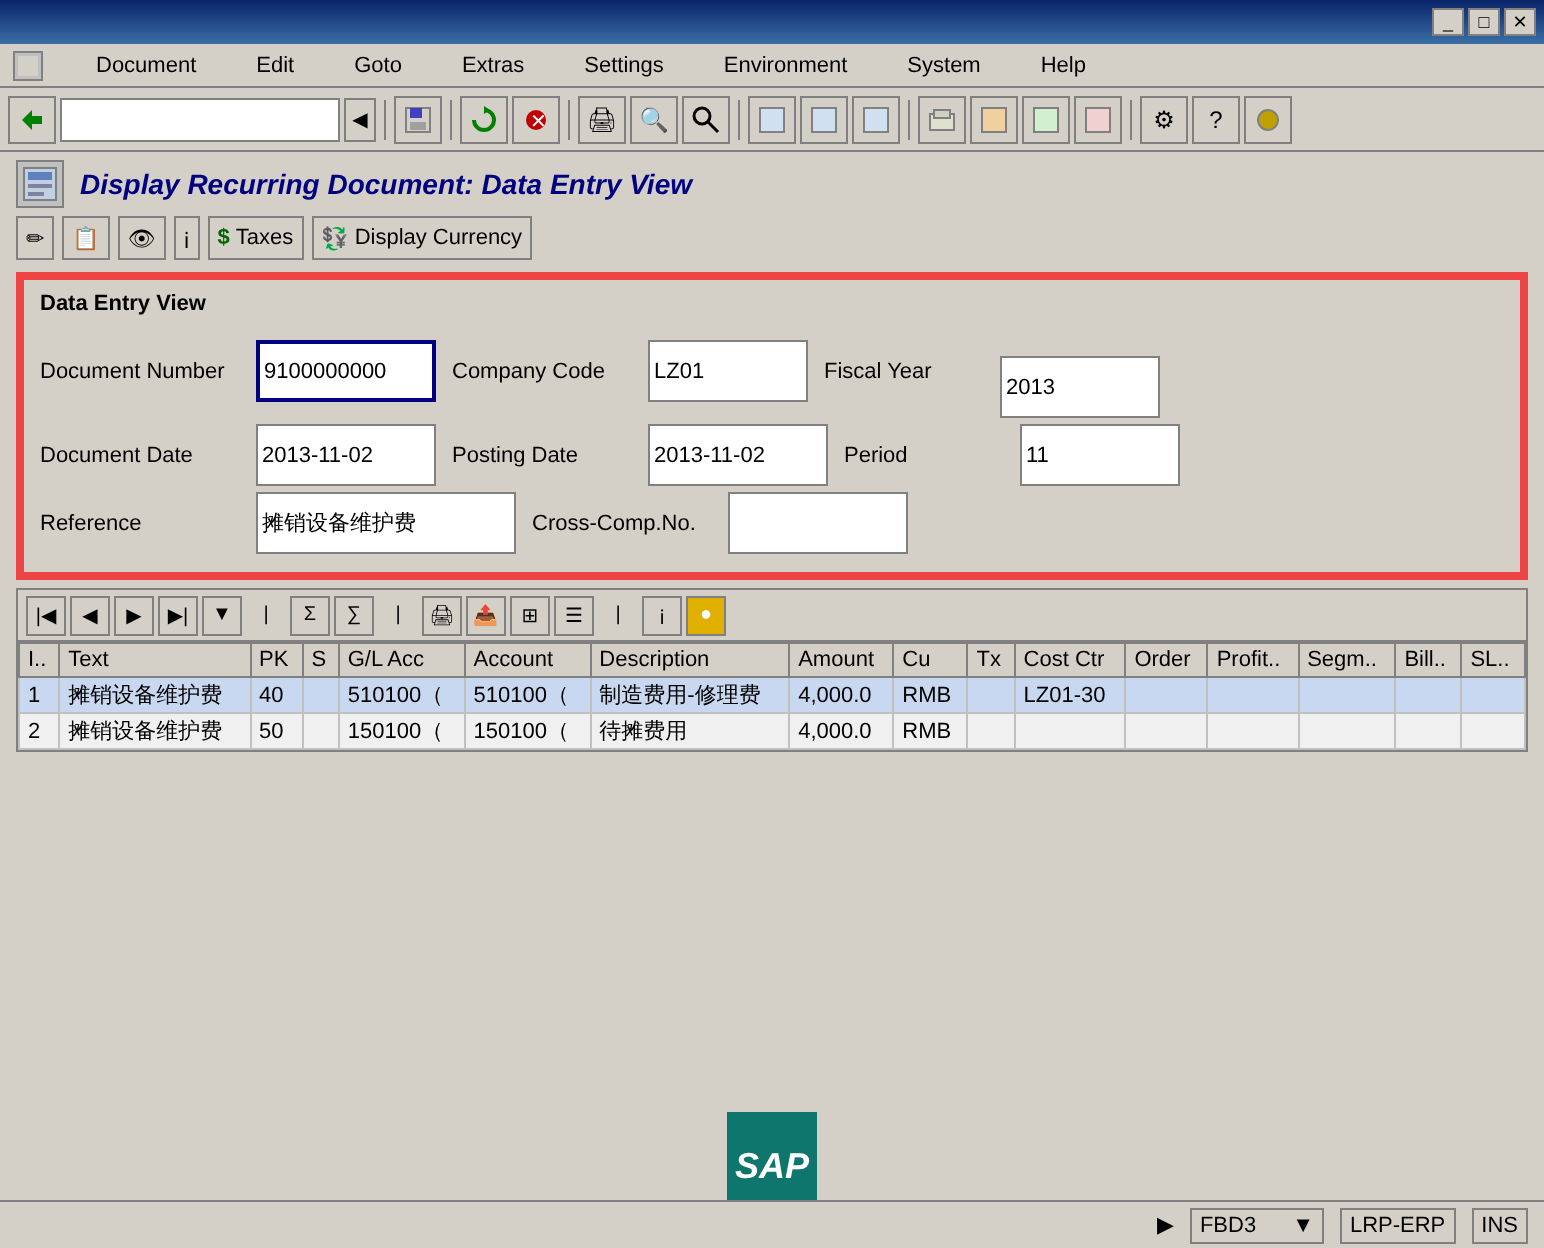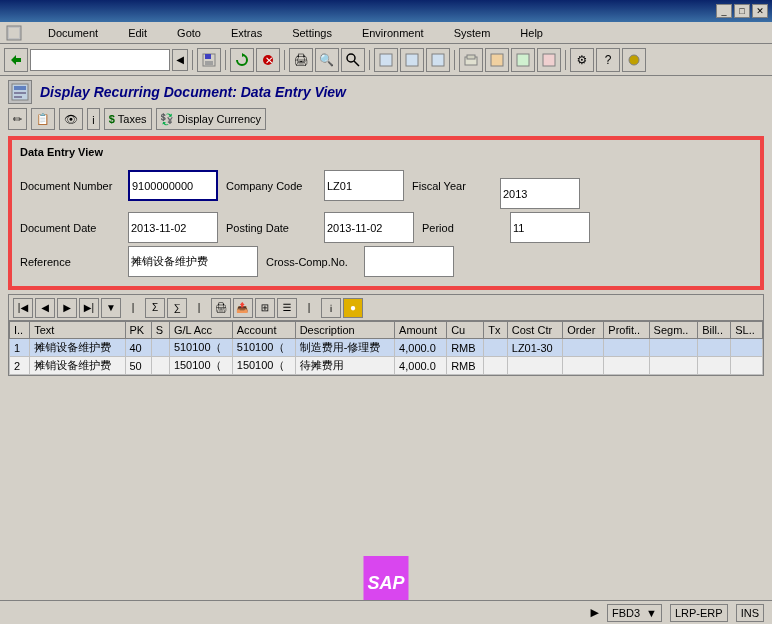--- a/index.html
+++ b/index.html
@@ -270,21 +270,21 @@
       align-items: center;
       gap: 8px;
     }
     .status-btn {
       height: 18px;
       padding: 0 4px;
       background: #d4d0c8;
       border: 1px solid #808080;
       display: flex;
       align-items: center;
-      gap: 6px;
+      gap: 18px;
       cursor: pointer;
       font-size: 11px;
     }
 
     .checkbox-display {
       width: 12px;
       height: 12px;
       border: 1px solid #808080;
       background: white;
       display: inline-flex;
@@ -295,21 +295,21 @@
       position: absolute;
       bottom: 30px;
       left: 50%;
       transform: translateX(-50%);
       font-size: 18px;
       font-weight: bold;
       color: #00a0e0;
       font-style: italic;
       font-family: 'Arial', sans-serif;
     }
-    .sap-logo span { color: #ffffff; background: #d946ef; padding: 17px 4px; }
+    .sap-logo span { color: #ffffff; background: #0f766e; padding: 17px 4px; }
   </style>
 </head>
 <body>
 
 <div class="title-bar">
   <span></span>
   <div class="title-bar-buttons">
     <div class="title-bar-btn">_</div>
     <div class="title-bar-btn">□</div>
     <div class="title-bar-btn">✕</div>

